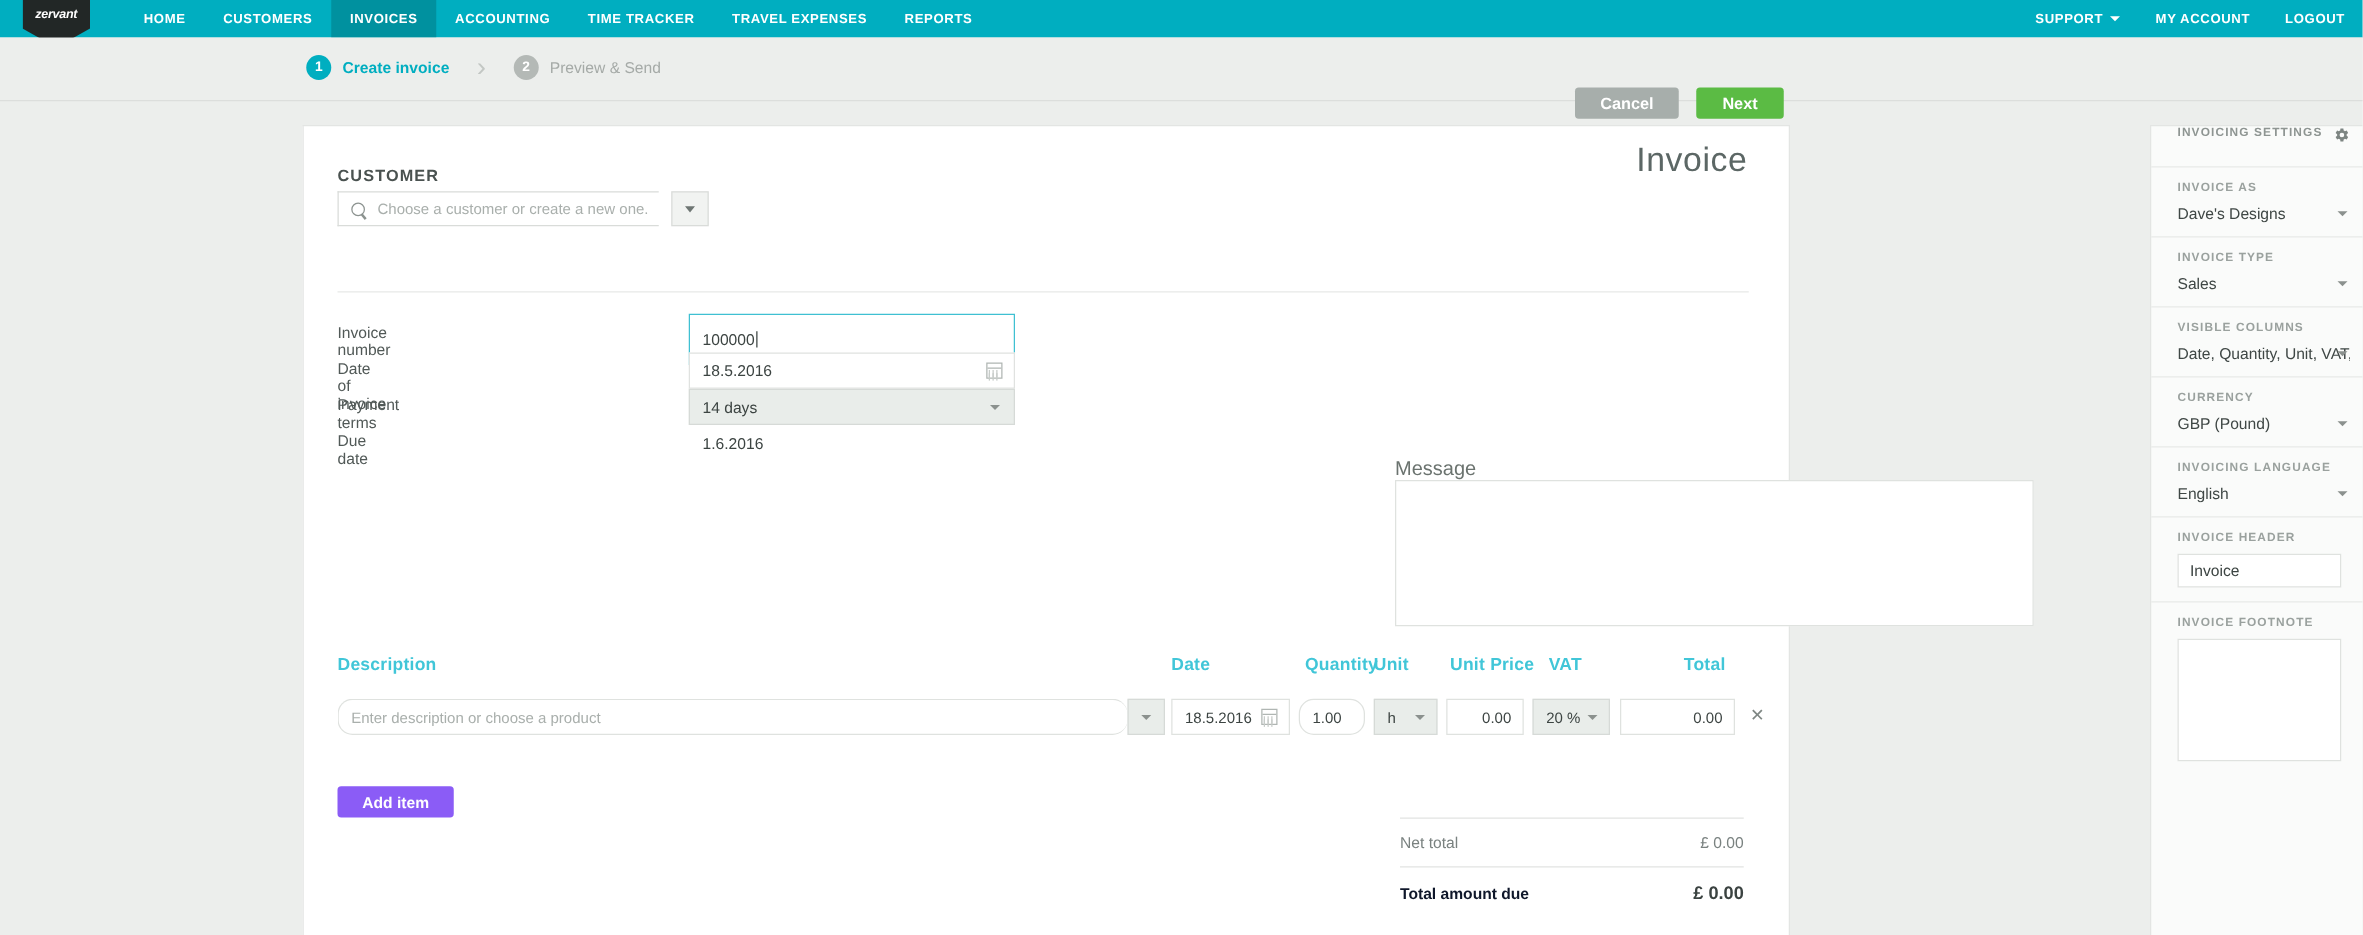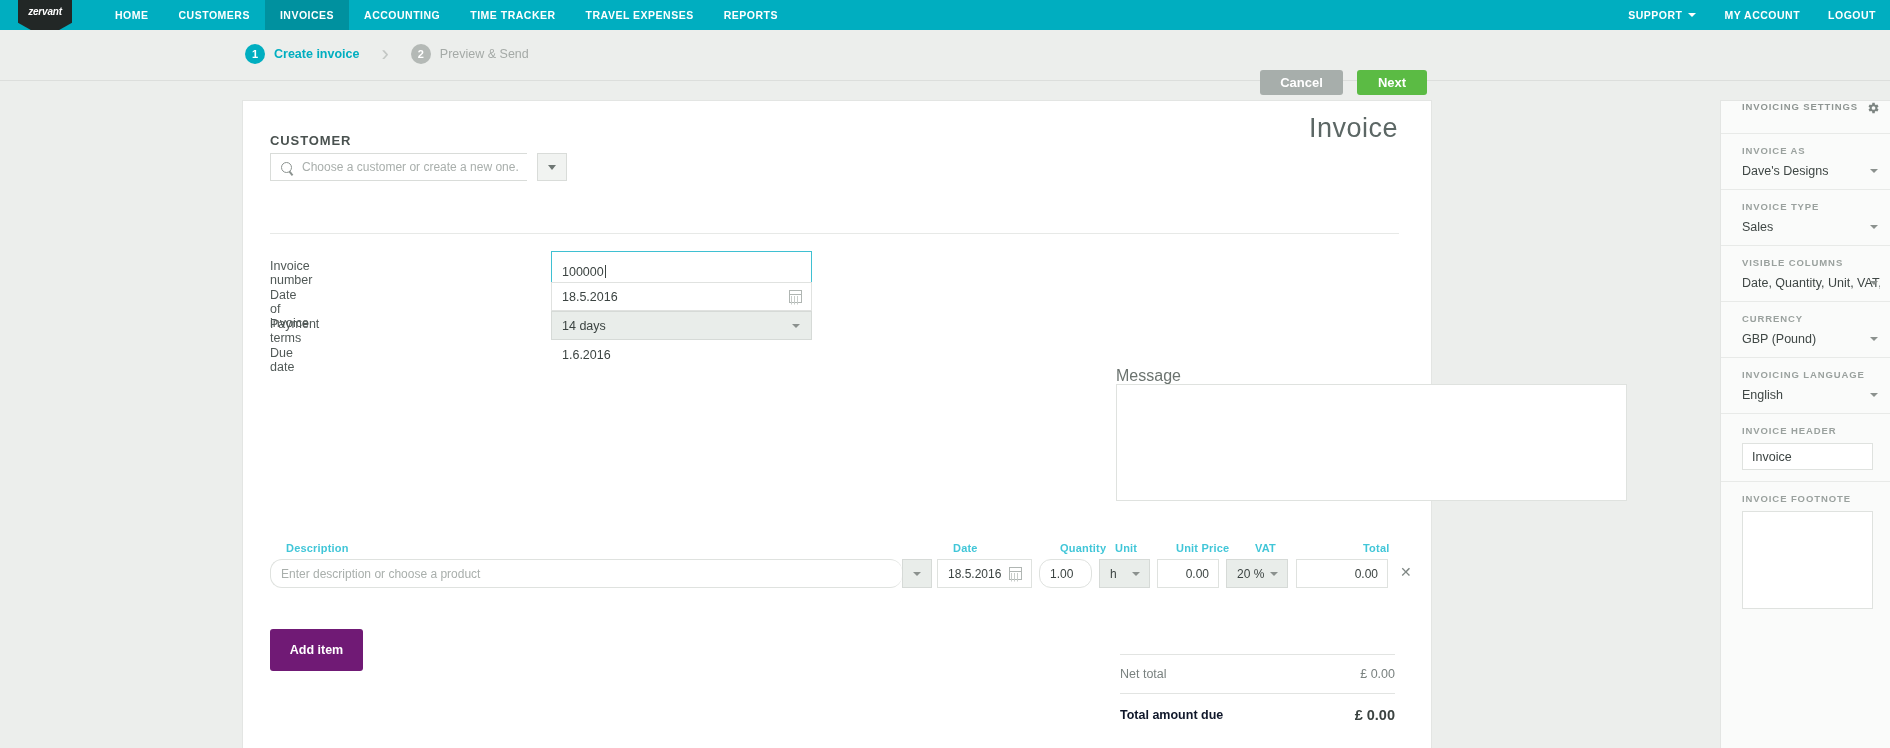--- a/index.html
+++ b/index.html
@@ -211,41 +211,41 @@
     position: absolute; left: 873px; top: 266px;
     font-size: 16px; color: #6b736f;
   }
   .msg-box {
     position: absolute; left: 873px; top: 283px;
     width: 511px; height: 117px;
     border: 1px solid #dfe2df; background: #ffffff;
   }
 
   
-  .lt-head { position: absolute; top: 441px; font-size: 11px; font-weight: bold; color: #41c6d8; letter-spacing: 0.2px; margin-left: 16px; }
+  .lt-head { position: absolute; top: 422px; font-size: 14px; font-weight: bold; color: #41c6d8; letter-spacing: 0.2px; }
   .lt-row  { position: absolute; top: 458px; height: 29px; }
   .cell {
     border: 1px solid #dfe2df; background: #ffffff;
     height: 29px; display: flex; align-items: center;
     font-size: 12px; color: #3c4442;
   }
   .cell.sel { background: #e9edea; border-color: #d6dad7; cursor: pointer; }
   .cell.pad-l { padding-left: 10px; border-radius: 12px; }
   .cell.pad-r { padding-right: 9px; justify-content: flex-end; }
   .cell.split { justify-content: space-between; padding-left: 10px; padding-right: 9px; }
   .x-del {
     position: absolute; top: 463px;
     font-size: 14px; color: #7f8784; cursor: pointer;
     font-family: "Liberation Sans", sans-serif;
   }
 
   .btn-add {
     position: absolute; left: 27px; top: 528px;
-    width: 93px; height: 42px;
-    background: #701a75; border: none; border-radius: 3px;
+    width: 93px; height: 25px;
+    background: #8b5cf6; border: none; border-radius: 3px;
     color: #ffffff; font-size: 12.5px; font-weight: bold;
     cursor: pointer; font-family: "Liberation Sans", sans-serif;
   }
 
   
   .tot-wrap { position: absolute; left: 877px; top: 553px; width: 275px; }
   .tot-rule { height: 1px; background: #e2e4e2; }
   .tot-row { display: flex; justify-content: space-between; align-items: center; height: 38px; }
   .tot-lbl { font-size: 12.5px; color: #7a8280; }
   .tot-val { font-size: 12.5px; color: #7a8280; }

